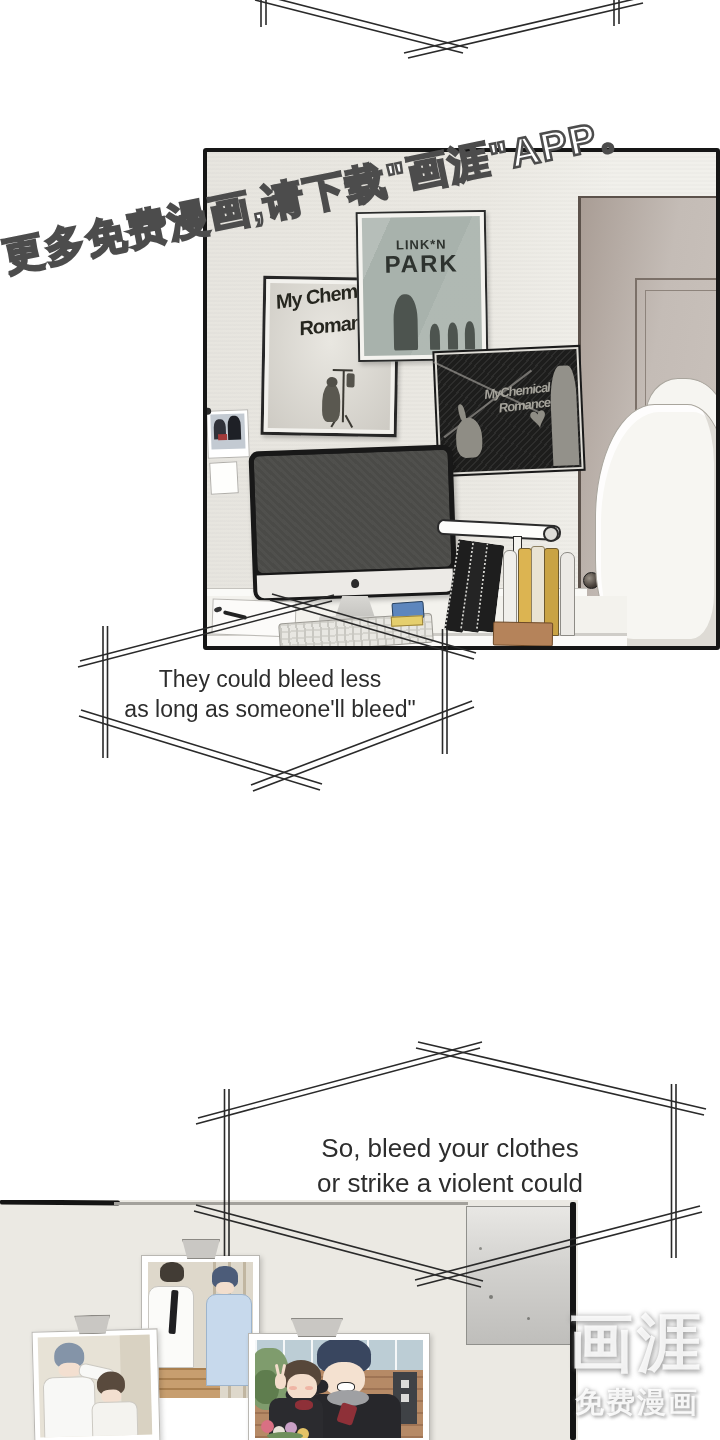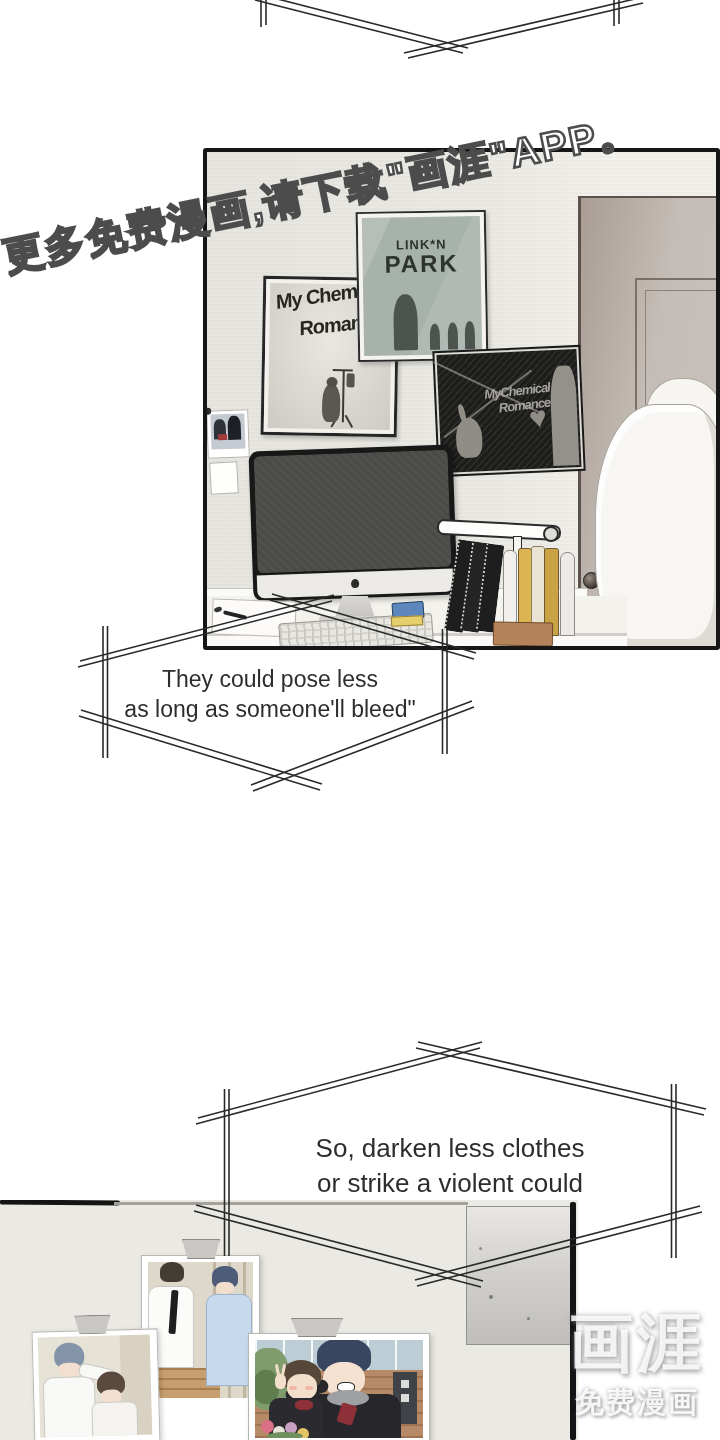--- a/index.html
+++ b/index.html
@@ -271,24 +271,24 @@
       <line x1="229" y1="1089" x2="229" y2="1256"></line>
     <line x1="671.5" y1="1084" x2="671.5" y2="1258"></line>
       <line x1="676" y1="1084" x2="676" y2="1258"></line>
     <line x1="194" y1="1211" x2="481" y2="1287"></line>
       <line x1="196" y1="1205" x2="483" y2="1281"></line>
     <line x1="702" y1="1212" x2="417" y2="1286"></line>
       <line x1="700" y1="1206" x2="415" y2="1280"></line>
   </svg>
 
   <div id="b1text" class="bubble-text">
-    <div>They could pose less</div>
+    <div>They could bleed less</div>
     <div>as long as someone'll bleed"</div>
   </div>
   <div id="b2text" class="bubble-text">
-    <div>So, darken less clothes</div>
+    <div>So, bleed your clothes</div>
     <div>or strike a violent could</div>
   </div>
 
   <div id="watermark" class="a">更多免费漫画,请下载"画涯"APP。</div>
   <div id="logo-brand" class="a">画涯</div>
   <div id="logo-tag" class="a">免费漫画</div>
 </div>
 
 </body></html>

